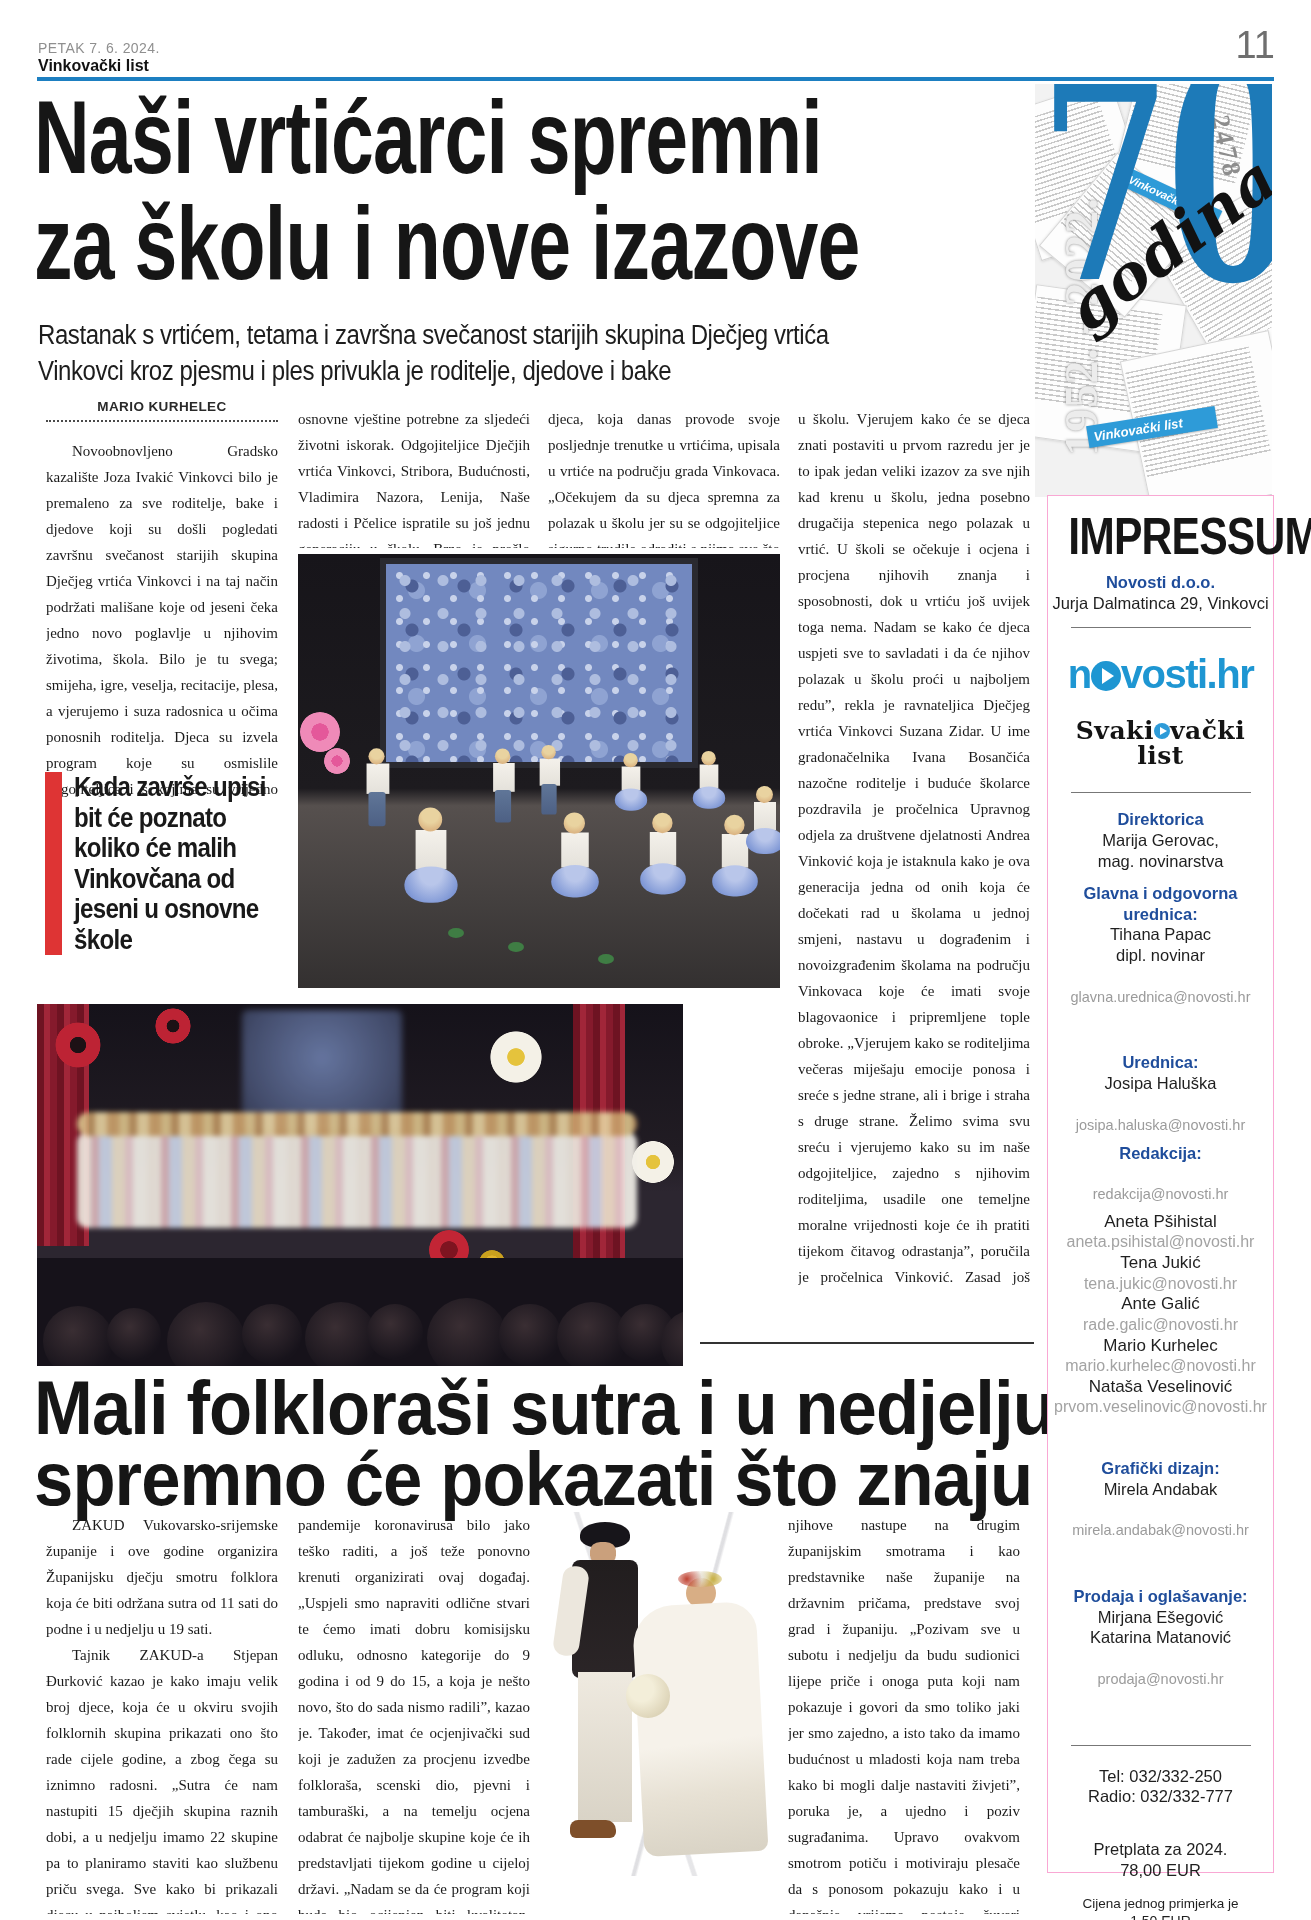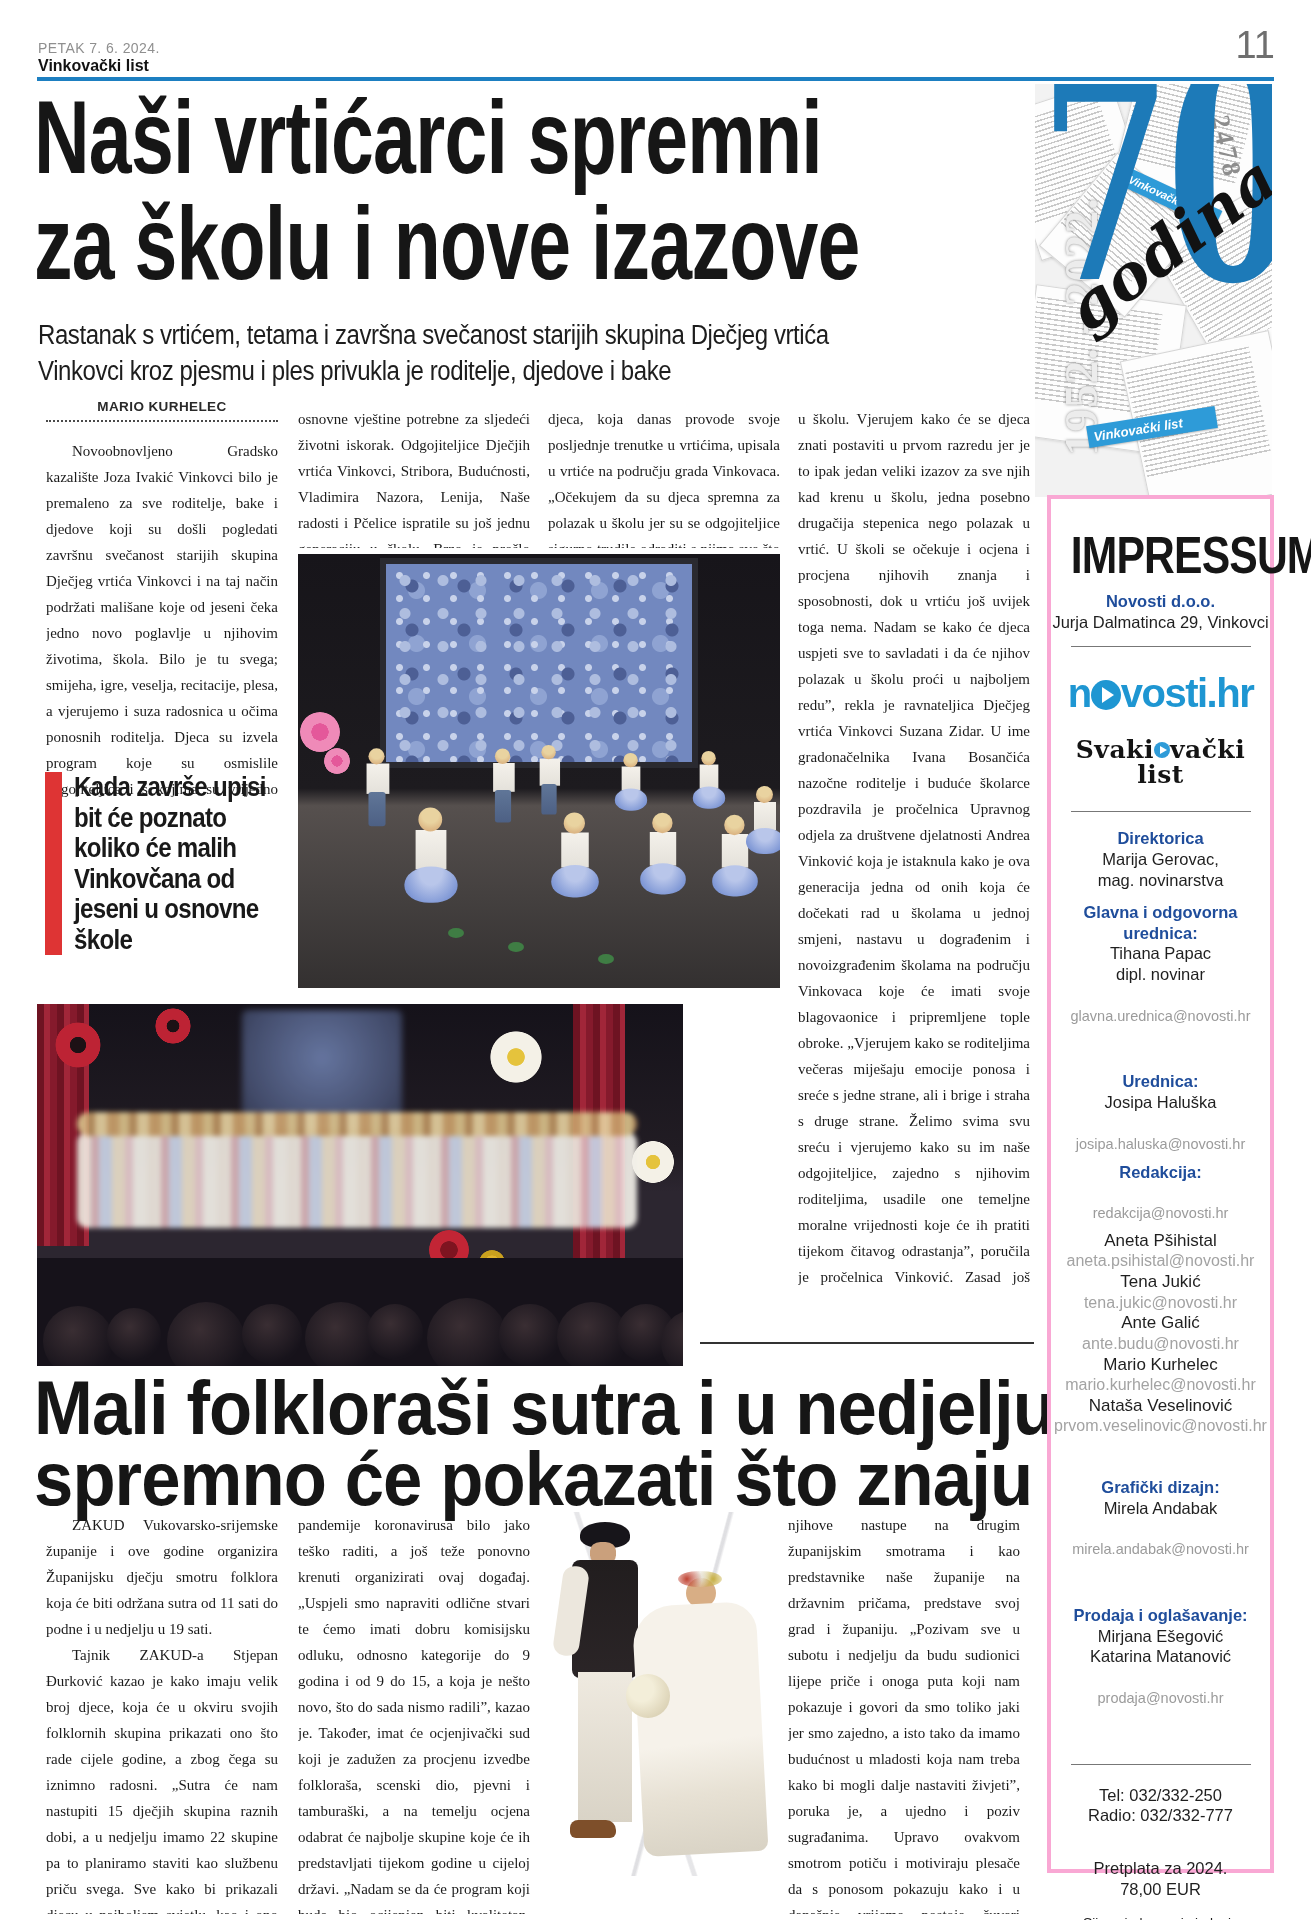--- a/index.html
+++ b/index.html
@@ -130,21 +130,21 @@
            transform:rotate(-37deg); transform-origin:0 50%; }
   .chip { position:absolute; background:#2e9bd8; color:#fff; font-size:11px; font-weight:bold; font-style:italic;
            line-height:1; padding:5px 6px 4px; white-space:nowrap; overflow:hidden; box-shadow:0 1px 2px rgba(0,0,0,.25); }
   .chip1 { left:84px; top:104px; width:92px; transform:rotate(25deg); }
   .chip2 { left:52px; top:332px; width:118px; transform:rotate(-9deg); font-size:13px; }
   .scrap-num { position:absolute; right:14px; top:48px; font-size:26px; font-weight:bold; color:#8d8d8d;
            transform:rotate(78deg); letter-spacing:3px; font-family:"Liberation Serif",serif; }
 
   
   .impressum { position:absolute; left:1047px; top:495px; width:227px; height:1378px; box-sizing:border-box;
-               border:4px solid #f9a8d4; background:#fff; text-align:center; padding-top:30px; }
+               border:1px solid #f9a8d4; background:#fff; text-align:center; padding-top:14px; }
   .imp-title { font-size:52px; font-weight:bold; letter-spacing:-1px; color:#161616; line-height:1;
                transform:scaleX(.82); transform-origin:50% 0; margin-bottom:10px; }
   .imp-h { font-size:16.5px; font-weight:bold; color:#1f4d9b; line-height:1.25; }
   .imp-t { font-size:16.5px; line-height:1.25; color:#1f1f1f; }
   .imp-email { font-size:14.5px; color:#9b9b9b; line-height:1.3;margin-top:22px; }
   .imp-hr { width:180px; border:0; border-top:1px solid #777; margin:14px auto 0; }
   .imp-staff-name { font-size:17px; line-height:1.2; color:#1f1f1f; }
   .imp-staff-email { font-size:16px; color:#a3a3a3; line-height:1.3; }
   .logo-novosti { margin-top:26px; font-size:40px; font-weight:bold; color:#1e96d2; letter-spacing:-1.5px; line-height:1; }
   .play-o { display:inline-block; width:30px; height:30px; border-radius:50%; background:#1e96d2; position:relative; vertical-align:-3px; }
@@ -307,21 +307,21 @@
     <div class="imp-t">Josipa Haluška</div>
     <div class="imp-email">josipa.haluska@novosti.hr</div>
     <div class="imp-h mt8">Redakcija:</div>
     <div class="imp-email">redakcija@novosti.hr</div>
     <div class="mt8">
       <div class="imp-staff-name">Aneta Pšihistal</div>
       <div class="imp-staff-email">aneta.psihistal@novosti.hr</div>
       <div class="imp-staff-name">Tena Jukić</div>
       <div class="imp-staff-email">tena.jukic@novosti.hr</div>
       <div class="imp-staff-name">Ante Galić</div>
-      <div class="imp-staff-email">ante.budu@novosti.hr</div>
+      <div class="imp-staff-email">rade.galic@novosti.hr</div>
       <div class="imp-staff-name">Mario Kurhelec</div>
       <div class="imp-staff-email">mario.kurhelec@novosti.hr</div>
       <div class="imp-staff-name">Nataša Veselinović</div>
       <div class="imp-staff-email">prvom.veselinovic@novosti.hr</div>
     </div>
     <div class="imp-h mt40">Grafički dizajn:</div>
     <div class="imp-t">Mirela Andabak</div>
     <div class="imp-email">mirela.andabak@novosti.hr</div>
     <div class="imp-h mt46">Prodaja i oglašavanje:</div>
     <div class="imp-t">Mirjana Ešegović</div>

